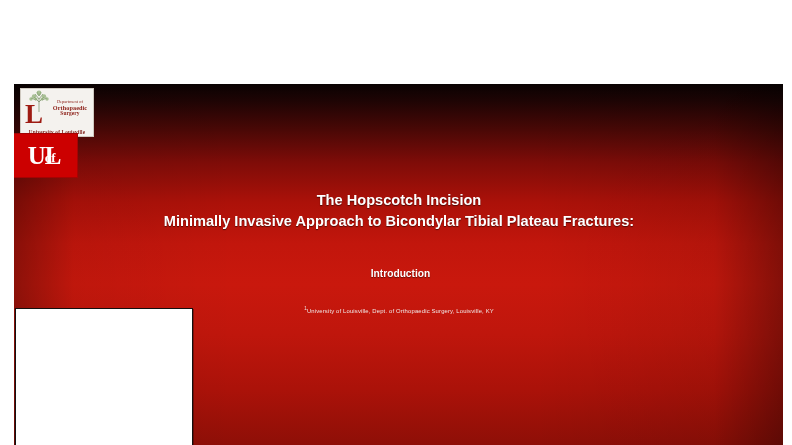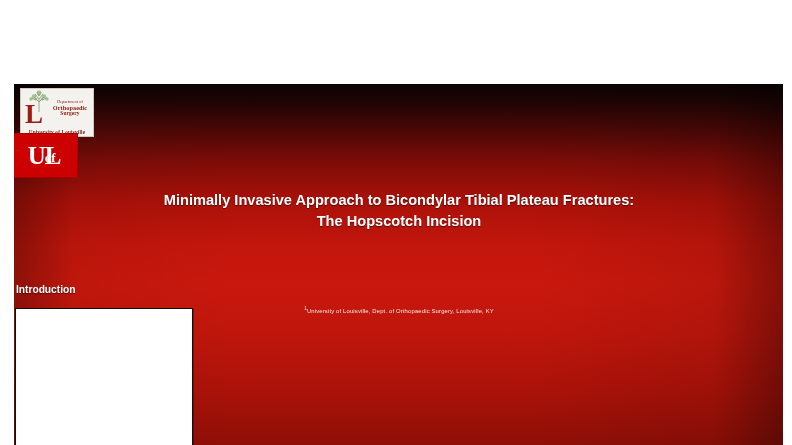--- a/index.html
+++ b/index.html
@@ -183,21 +183,21 @@
     white-space: nowrap;
   }
   .panel {
     position: absolute;
     background: #ffffff;
     border: 1px solid #141010;
     box-shadow: 1px 1px 0 rgba(0,0,0,.30);
   }
 
   
-  #heading-introduction { left: 2px;  top: 57px; }
+  #heading-introduction { left: 2px;  top: 41px; text-align: center; }
   #panel-introduction   { left: 1px;  top: 70px;  width: 176px; height: 148px; }
 </style>
 </head>
 <body>
 
 <div id="poster">
 
   <div class="dept-logo">
     <svg class="tree" viewBox="0 0 30 22">
       <g stroke="#6f8a5f" stroke-width="0.7" fill="none">
@@ -231,22 +231,22 @@
   </div>
 
   <div class="ul-logo">
     <div class="mark">
       <span>U</span><span>L</span>
       <span class="of">of</span>
     </div>
   </div>
 
   <div class="poster-title">
+    <div>The Hopscotch Incision</div>
     <div>Minimally Invasive Approach to Bicondylar Tibial Plateau Fractures:</div>
-    <div>The Hopscotch Incision</div>
   </div>
 
   <div class="poster-authors">
   </div>
 
   <div class="poster-affil"><sup>1</sup><span>University of Louisville, Dept. of Orthopaedic Surgery, Louisville, KY</span></div>
 
   <div class="section-heading" id="heading-introduction">Introduction</div>
   <div class="panel" id="panel-introduction"></div>
 

